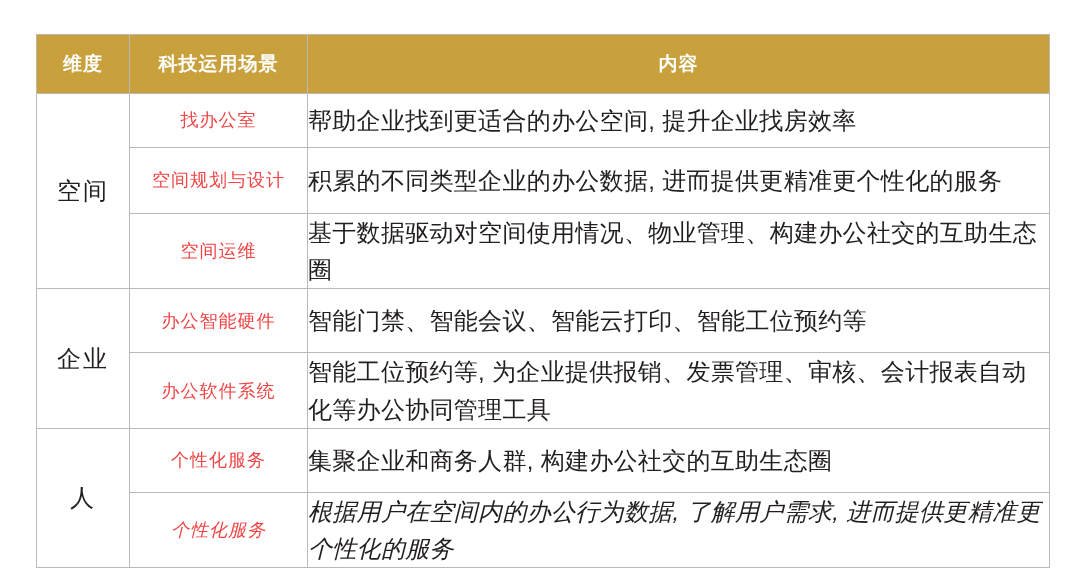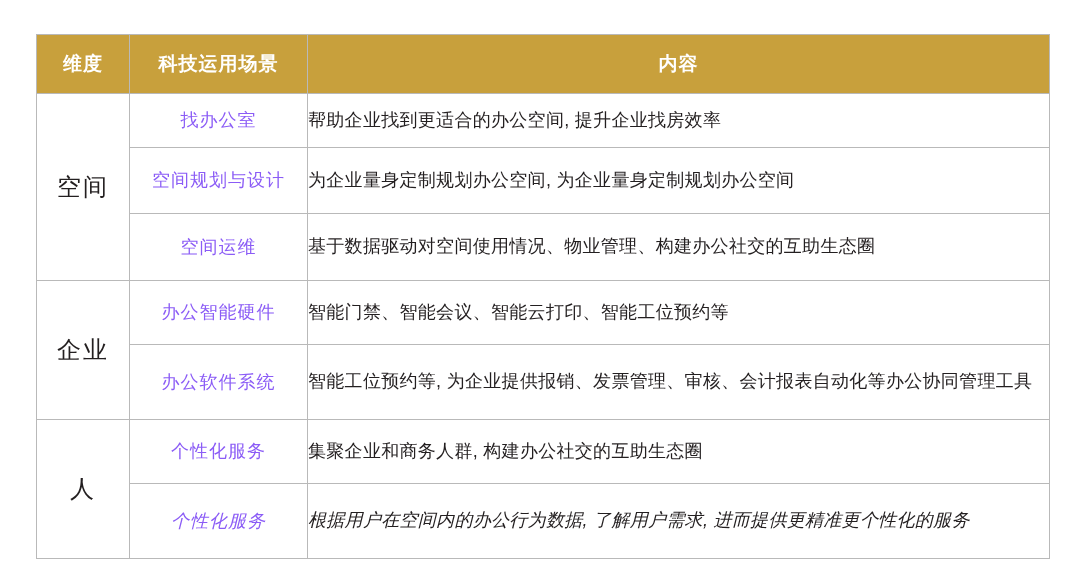--- a/index.html
+++ b/index.html
@@ -57,29 +57,29 @@
     text-align: center;
     font-size: 24px;
     color: #231f20;
     letter-spacing: 2px;
     background: #ffffff;
   }
   
   td.scene {
     text-align: center;
     font-size: 18px;
-    color: #8b5cf6;
+    color: #ef4444;
     letter-spacing: 1px;
     padding: 10px 6px;
     line-height: 1.45;
   }
   
   td.content {
     text-align: left;
-    font-size: 18px;
+    font-size: 24px;
     color: #231f20;
     padding: 12px 14px 12px 16px;
     line-height: 1.55;
     letter-spacing: 0.3px;
   }
   tr.r1 td { height: 53px; }
   tr.r2 td { height: 65px; }
   tr.r3 td { height: 66px; }
   tr.r4 td { height: 63px; }
   tr.r5 td { height: 74px; }
@@ -100,21 +100,21 @@
         </tr>
       </thead>
       <tbody>
         <tr class="r1">
           <td class="dim" rowspan="3">空间</td>
           <td class="scene">找办公室</td>
           <td class="content">帮助企业找到更适合的办公空间, 提升企业找房效率</td>
         </tr>
         <tr class="r2">
           <td class="scene">空间规划与设计</td>
-          <td class="content">为企业量身定制规划办公空间, 为企业量身定制规划办公空间</td>
+          <td class="content">积累的不同类型企业的办公数据, 进而提供更精准更个性化的服务</td>
         </tr>
         <tr class="r3">
           <td class="scene">空间运维</td>
           <td class="content">基于数据驱动对空间使用情况、物业管理、构建办公社交的互助生态圈</td>
         </tr>
         <tr class="r4">
           <td class="dim" rowspan="2">企业</td>
           <td class="scene">办公智能硬件</td>
           <td class="content">智能门禁、智能会议、智能云打印、智能工位预约等</td>
         </tr>

